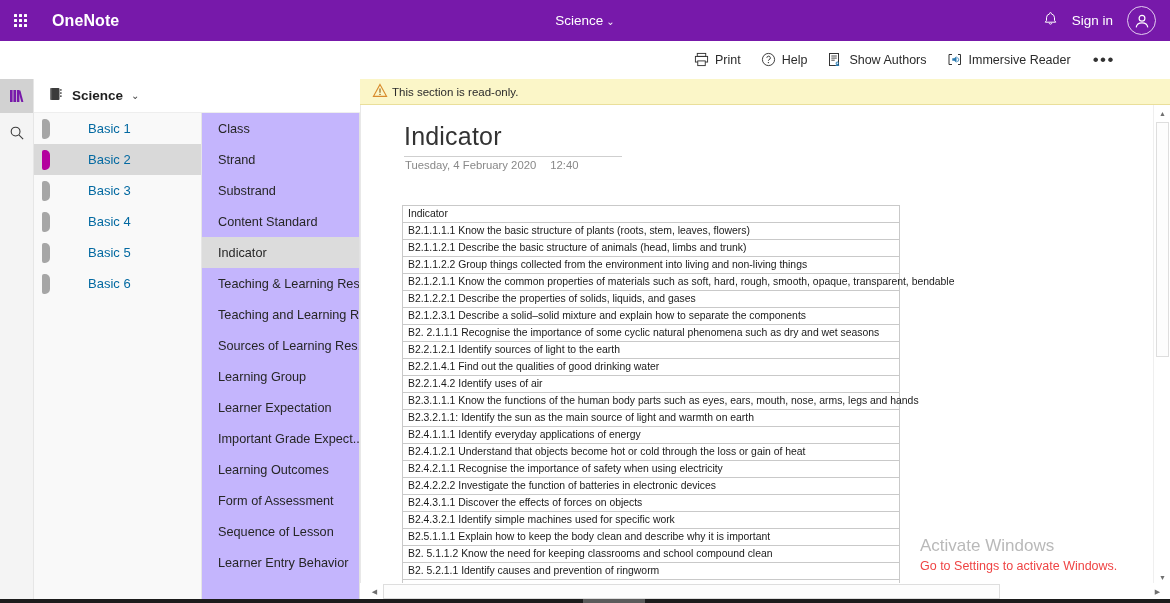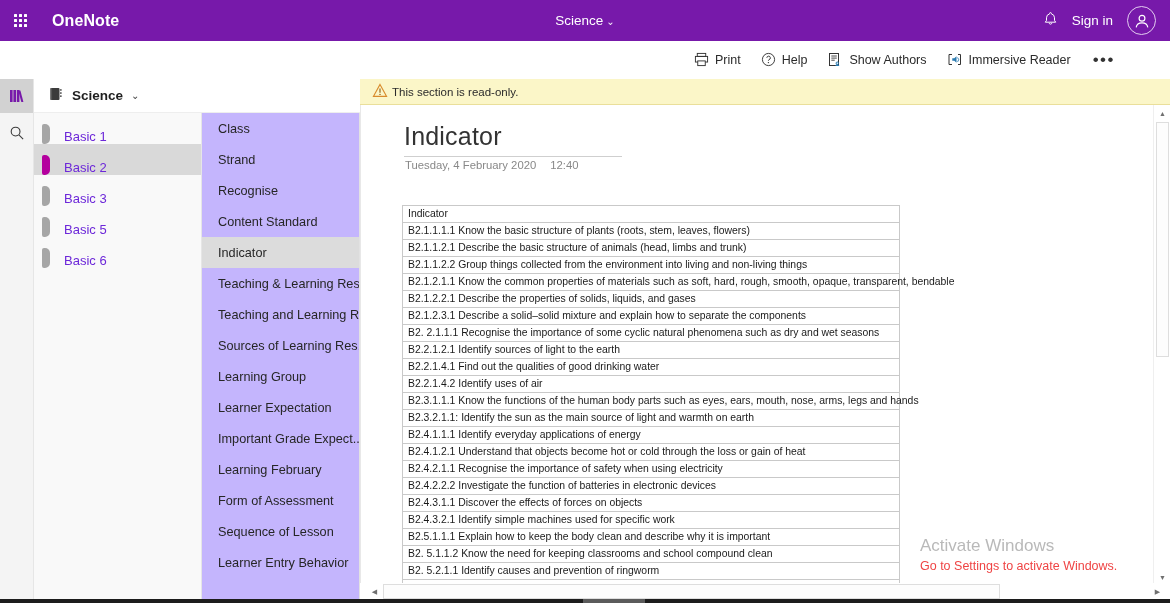--- a/index.html
+++ b/index.html
@@ -85,22 +85,22 @@
   }
   .nbheader .nbname { font-size: 13.5px; font-weight: bold; color: #1f1f1f; }
   .nbheader .caret { font-size: 10px; color: #444; }
 
   
   .sections {
     position: absolute; top: 113px; left: 34px; width: 168px; height: 490px;
     background: #f9f9f9; border-right: 1px solid #e6e6e6;
   }
   .section-item {
-    height: 31px; display: flex; align-items: flex-end; cursor: pointer;
-    padding-left: 8px; font-size: 13px; color: #6d28d9;
+    height: 31px; display: flex; align-items: center; cursor: pointer;
+    padding-left: 8px; font-size: 13px; color: #0369a1; gap: 24px;
   }
   .section-item.selected { background: #d9d9d9; }
   .sec-tab {
     width: 8px; height: 20px; margin-right: 14px; flex: none;
     border-radius: 2px 5px 5px 2px;
   }
 
   
   .pages {
     position: absolute; top: 113px; left: 202px; width: 158px; height: 490px;
@@ -326,37 +326,41 @@
     <div class="section-item selected">
       <span class="sec-tab" style="background: rgb(180, 0, 158);"></span>
       <span>Basic 2</span>
     </div>
     <div class="section-item">
       <span class="sec-tab" style="background: rgb(166, 166, 166);"></span>
       <span>Basic 3</span>
     </div>
     <div class="section-item">
       <span class="sec-tab" style="background: rgb(166, 166, 166);"></span>
+      <span>Basic 4</span>
+    </div>
+    <div class="section-item">
+      <span class="sec-tab" style="background: rgb(166, 166, 166);"></span>
       <span>Basic 5</span>
     </div>
     <div class="section-item">
       <span class="sec-tab" style="background: rgb(166, 166, 166);"></span>
       <span>Basic 6</span>
     </div>
   </div>
 
 <div class="pages" id="page-list">
     <div class="page-item">
       <span>Class</span>
     </div>
     <div class="page-item">
       <span>Strand</span>
     </div>
     <div class="page-item">
-      <span>Recognise</span>
+      <span>Substrand</span>
     </div>
     <div class="page-item">
       <span>Content Standard</span>
     </div>
     <div class="page-item selected">
       <span>Indicator</span>
     </div>
     <div class="page-item">
       <span>Teaching &amp; Learning Res...</span>
     </div>
@@ -369,21 +373,21 @@
     <div class="page-item">
       <span>Learning Group</span>
     </div>
     <div class="page-item">
       <span>Learner Expectation</span>
     </div>
     <div class="page-item">
       <span>Important Grade Expect...</span>
     </div>
     <div class="page-item">
-      <span>Learning February</span>
+      <span>Learning Outcomes</span>
     </div>
     <div class="page-item">
       <span>Form of Assessment</span>
     </div>
     <div class="page-item">
       <span>Sequence of Lesson</span>
     </div>
     <div class="page-item">
       <span>Learner Entry Behavior</span>
     </div>

